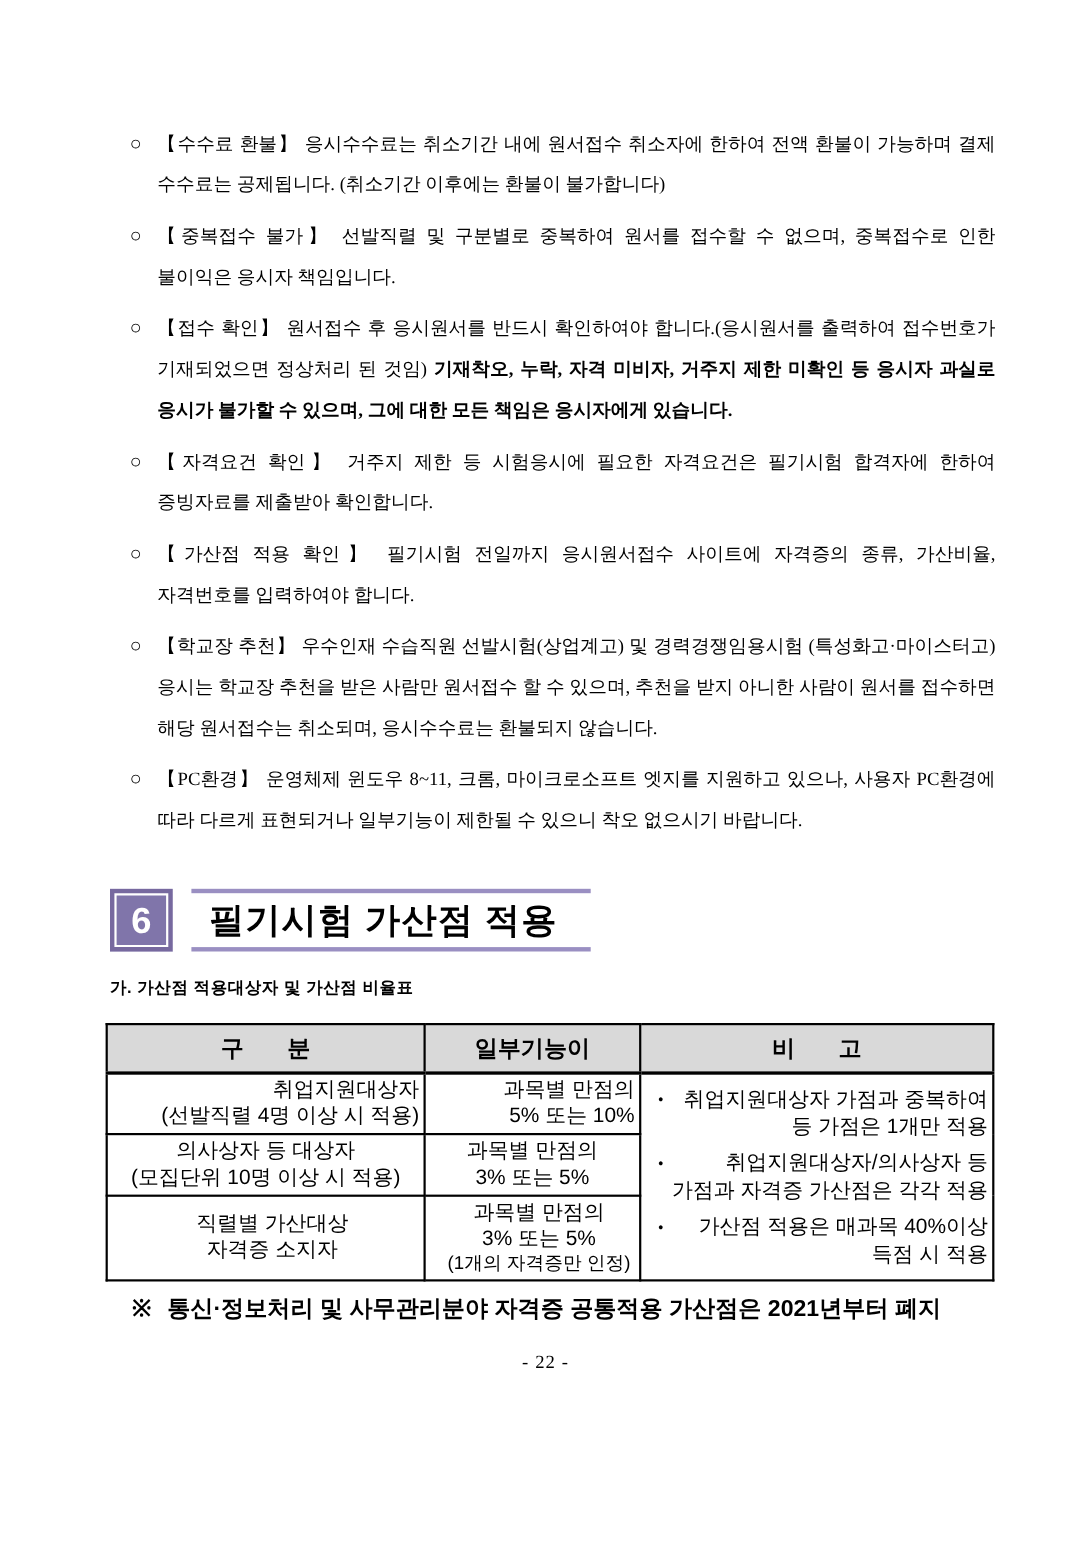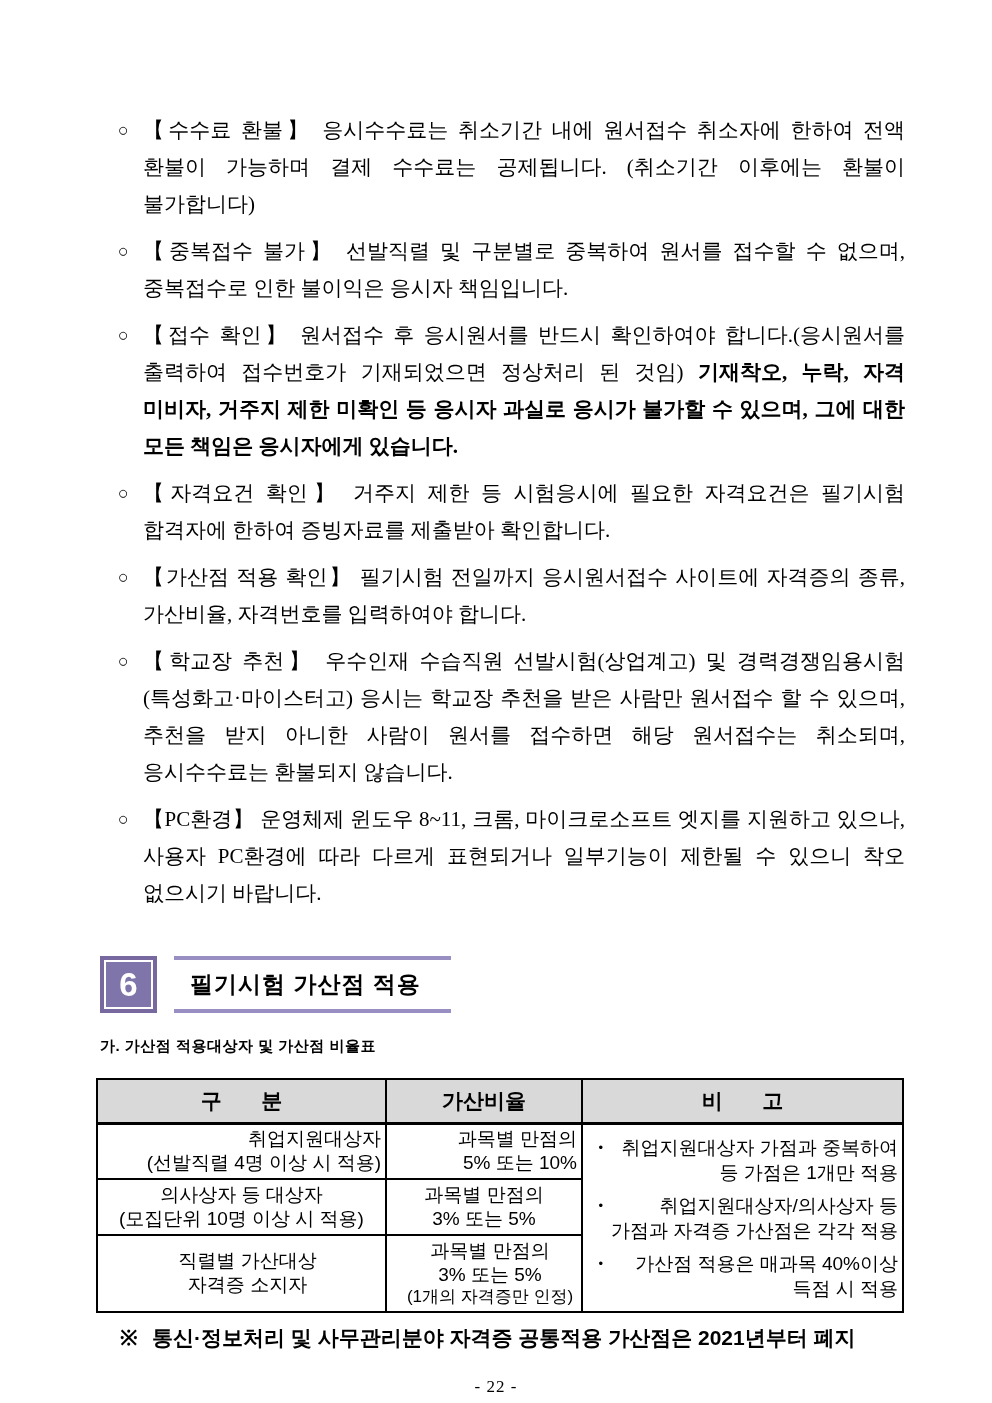--- a/index.html
+++ b/index.html
@@ -16,21 +16,21 @@
     padding: 112px 0 0 118px;
     width: 905px; 
   }
   .bullet { display: flex; margin: 0 0 10px 0; }
   .bullet-marker {
     flex: 0 0 25px;
     font-size: 18px; line-height: 37px;
   }
   .bullet-text {
     flex: 1; margin: 0;
-    font-size: 21px; line-height: 37px;
+    font-size: 17px; line-height: 37px;
     text-align: justify; word-break: keep-all;
   }
   .bullet-text b { font-weight: bold; }
 
   
   .section-header {
     margin: 44px 0 0 100px;
     display: flex; align-items: stretch; height: 57px;
   }
   .section-num {
@@ -42,21 +42,21 @@
     font-weight: bold; font-size: 33px;
     display: flex; align-items: center; justify-content: center;
   }
   .section-title-wrap {
     margin-left: 17px;
     border-top: 4px solid #9a8fc2;
     border-bottom: 4px solid #9a8fc2;
     padding: 0 30px 0 16px;
     display: flex; align-items: center;
     font-family: "Liberation Sans", sans-serif;
-    font-weight: bold; font-size: 23px; letter-spacing: 1px;
+    font-weight: bold; font-size: 32px; letter-spacing: 1px;
   }
 
   
   .subsection {
     margin: 24px 0 0 100px;
     font-family: "Liberation Sans", sans-serif;
     font-weight: bold; font-size: 15px; letter-spacing: 0.5px;
   }
 
   
@@ -157,21 +157,21 @@
 
 <table class="grade-table">
   <colgroup>
     <col style="width:289px">
     <col style="width:196px">
     <col style="width:321px">
   </colgroup>
   <thead>
     <tr>
       <th>구 분</th>
-      <th>가산비율</th>
+      <th>일부기능이</th>
       <th>비 고</th>
     </tr>
   </thead>
   <tbody>
     <tr class="row-1">
       <td>
         <span class="cell-line">취업지원대상자</span>
         <span class="cell-line">(선발직렬 4명 이상 시 적용)</span>
       </td>
       <td>

